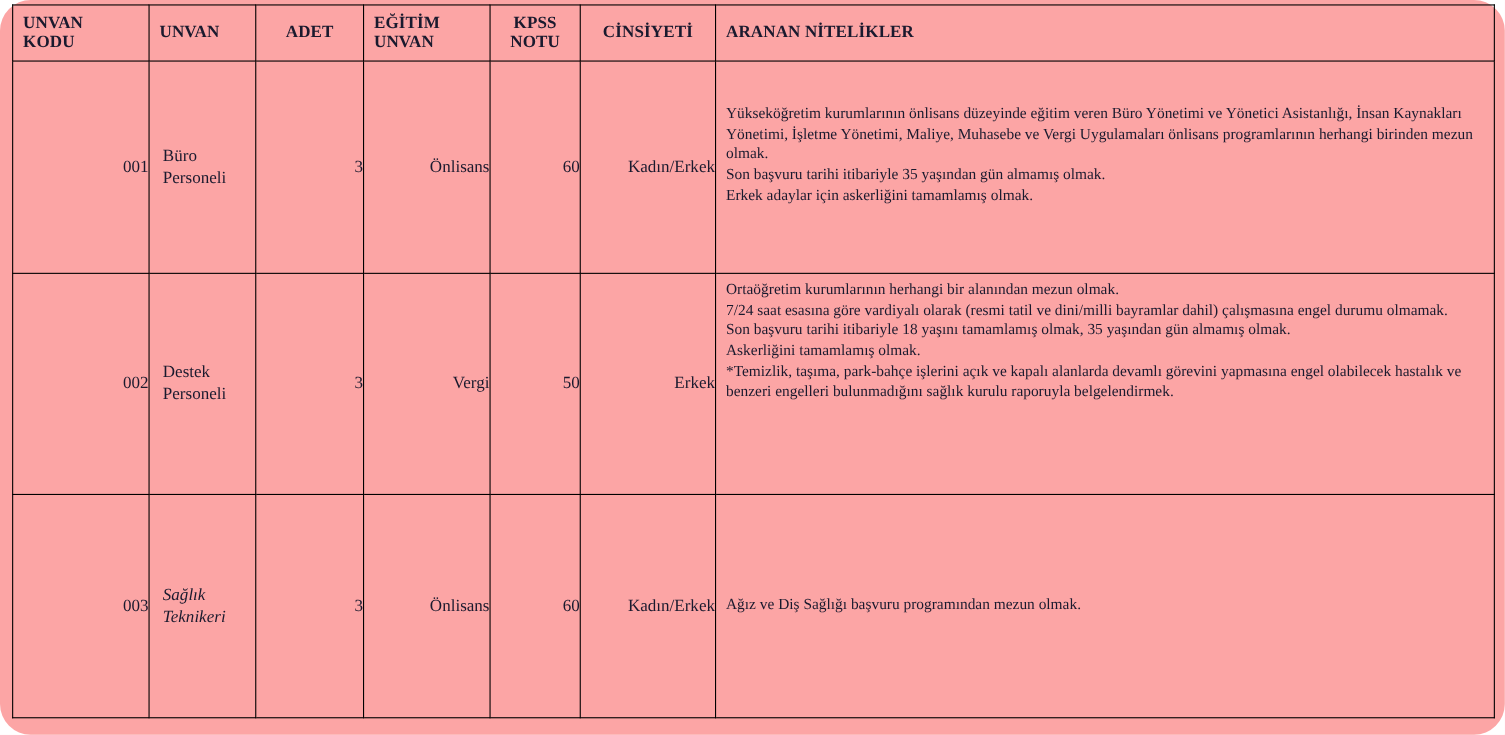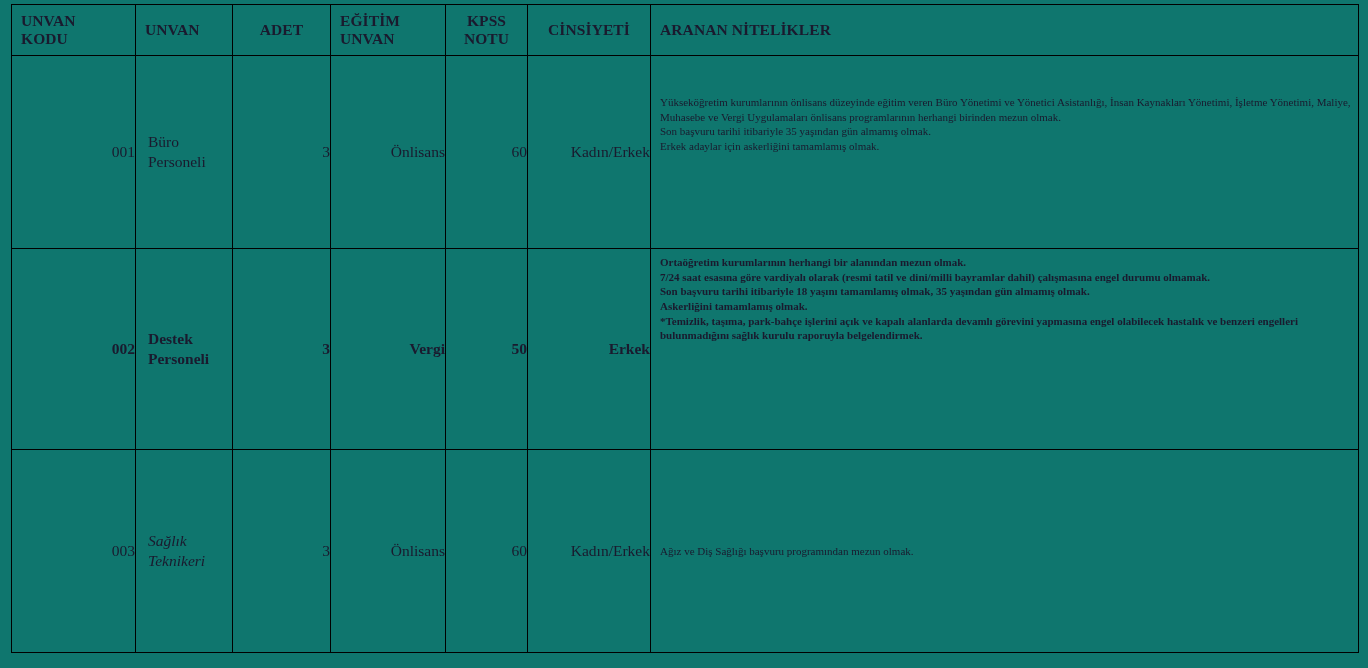--- a/index.html
+++ b/index.html
@@ -12,21 +12,22 @@
     height: 668px;
     font-family: "Liberation Serif", "DejaVu Serif", serif;
     color: #1a1a2e;
     overflow: hidden;
   }
 
   .page {
     position: relative;
     width: 1368px;
     height: 668px;
-    background: #0f766e;
+    background: #fca5a5;
+    border-radius: 28px;
   }
 
   table.job-table {
     position: absolute;
     left: 11px;
     top: 4px;
     width: 1347px;
     border-collapse: collapse;
     table-layout: fixed;
   }
@@ -81,28 +82,28 @@
     line-height: 1.32;
   }
   tbody td.cell-nitel {
     text-align: left;
     vertical-align: middle;
     padding: 0;
   }
   tbody td.cell-nitel .nitel-text {
     display: block;
     padding: 0 6px 0 9px;
-    font-size: 11px;
+    font-size: 14px;
     line-height: 1.335;
     text-align: left;
     white-space: pre-line;
   }
 
   tr.row-1 td { height: 192px; }
-  tr.row-2 td { height: 200px; font-weight: bold; }
+  tr.row-2 td { height: 200px; }
   tr.row-3 td { height: 202px; }
 
   tr.row-1 td.cell-nitel .nitel-text,
   tr.row-2 td.cell-nitel .nitel-text {
     position: relative;
   }
   tr.row-2 td.cell-nitel { vertical-align: top; }
   tr.row-2 td.cell-nitel .nitel-text { padding-top: 6px; }
   tr.row-1 td.cell-nitel { vertical-align: top; }
   tr.row-1 td.cell-nitel .nitel-text { padding-top: 39px; }

